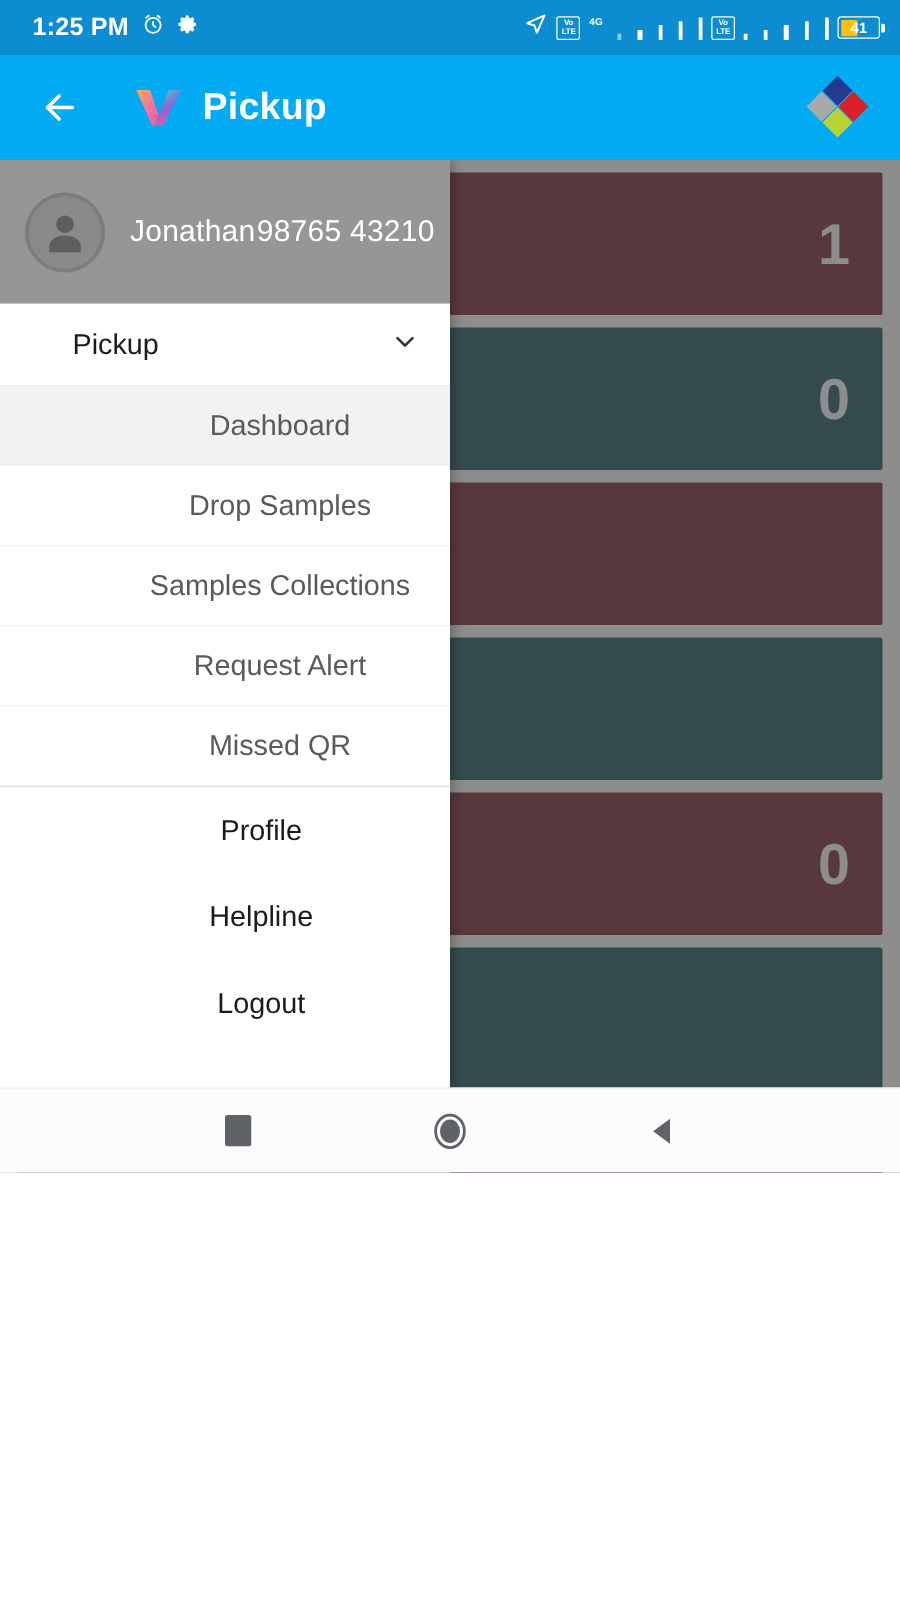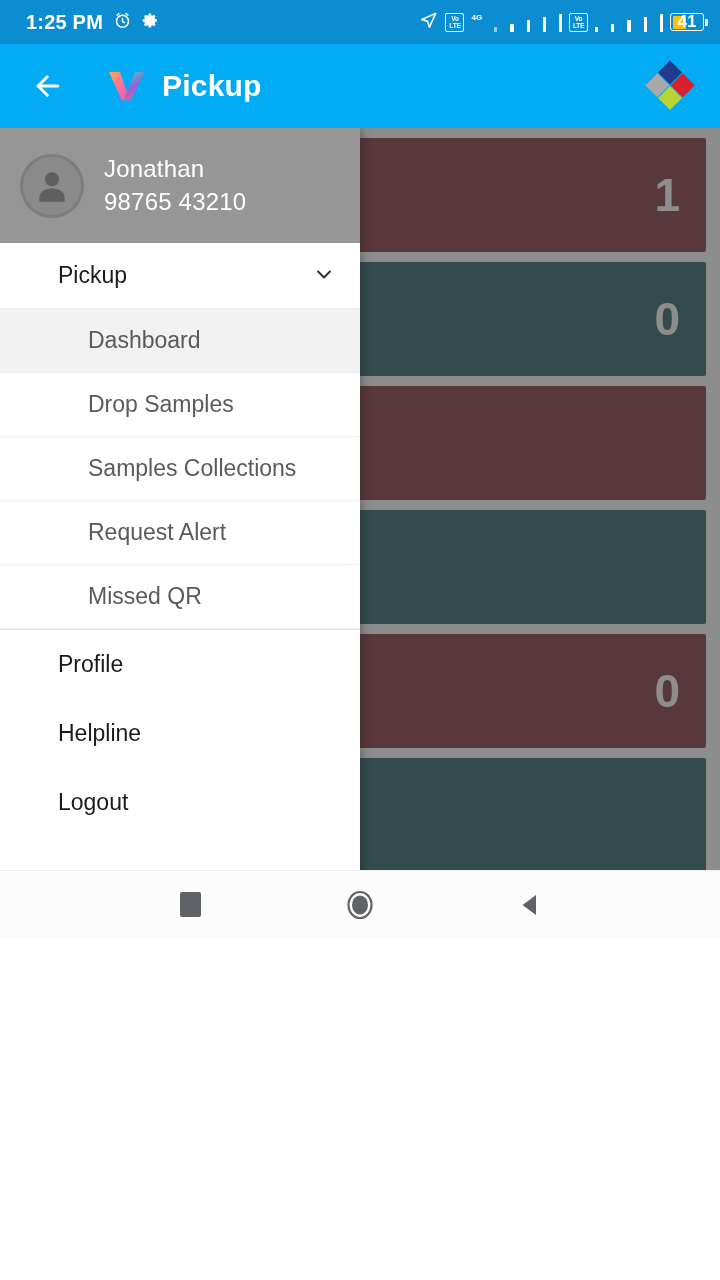--- a/index.html
+++ b/index.html
@@ -89,21 +89,21 @@
   }
   #battery-fill {
     position: absolute; left: 1.5px; top: 1.5px; bottom: 1.5px;
     width: 41%;
     background: #ffc107;
     border-radius: 1px;
   }
   #battery-text {
     position: relative;
     color: #ffffff;
-    font-size: 17px;
+    font-size: 12px;
     font-weight: bold;
     z-index: 2;
   }
 
   
   #app-bar {
     position: absolute;
     top: 44px; left: 0;
     width: 720px;
     height: 84px;
@@ -203,21 +203,20 @@
     width: 64px; height: 64px;
     border-radius: 50%;
     background: #8a8a8a;
     border: 3px solid #7d7d7d;
     display: flex; align-items: center; justify-content: center;
     flex: 0 0 auto;
   }
   #user-block {
     margin-left: 20px;
     display: flex;
-    flex-direction: column;
     gap: 1px;
   }
   #user-name, #user-phone {
     color: #ffffff;
     font-size: 24px;
     line-height: 32px;
     letter-spacing: 0.2px;
   }
 
   .group-row {
@@ -236,20 +235,21 @@
   .group-row .chev { margin-left: auto; }
 
   .nav-item {
     height: 64px;
     display: flex;
     align-items: center;
     padding-left: 88px;
     background: #ffffff;
     border-bottom: 1px solid #eeeeee;
     cursor: pointer;
+    justify-content: center;
   }
   .nav-item.selected { background: #f2f2f2; }
   .nav-item .label {
     font-size: 23px;
     color: #5a5a5a;
   }
 
   .nav-item.top-level {
     padding-left: 58px;
     border-bottom: none;

